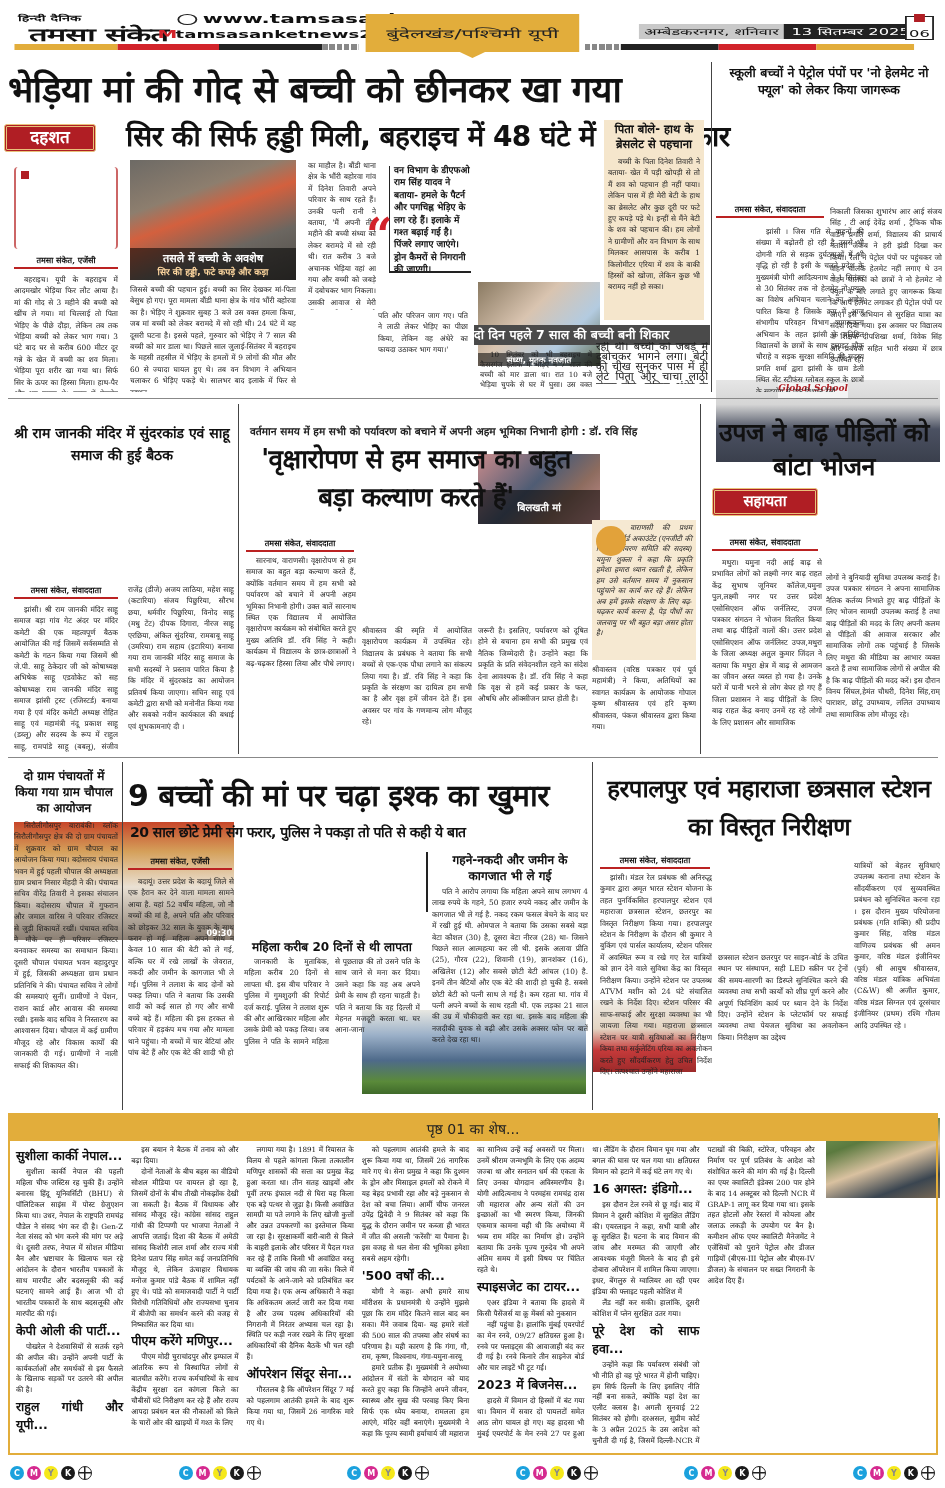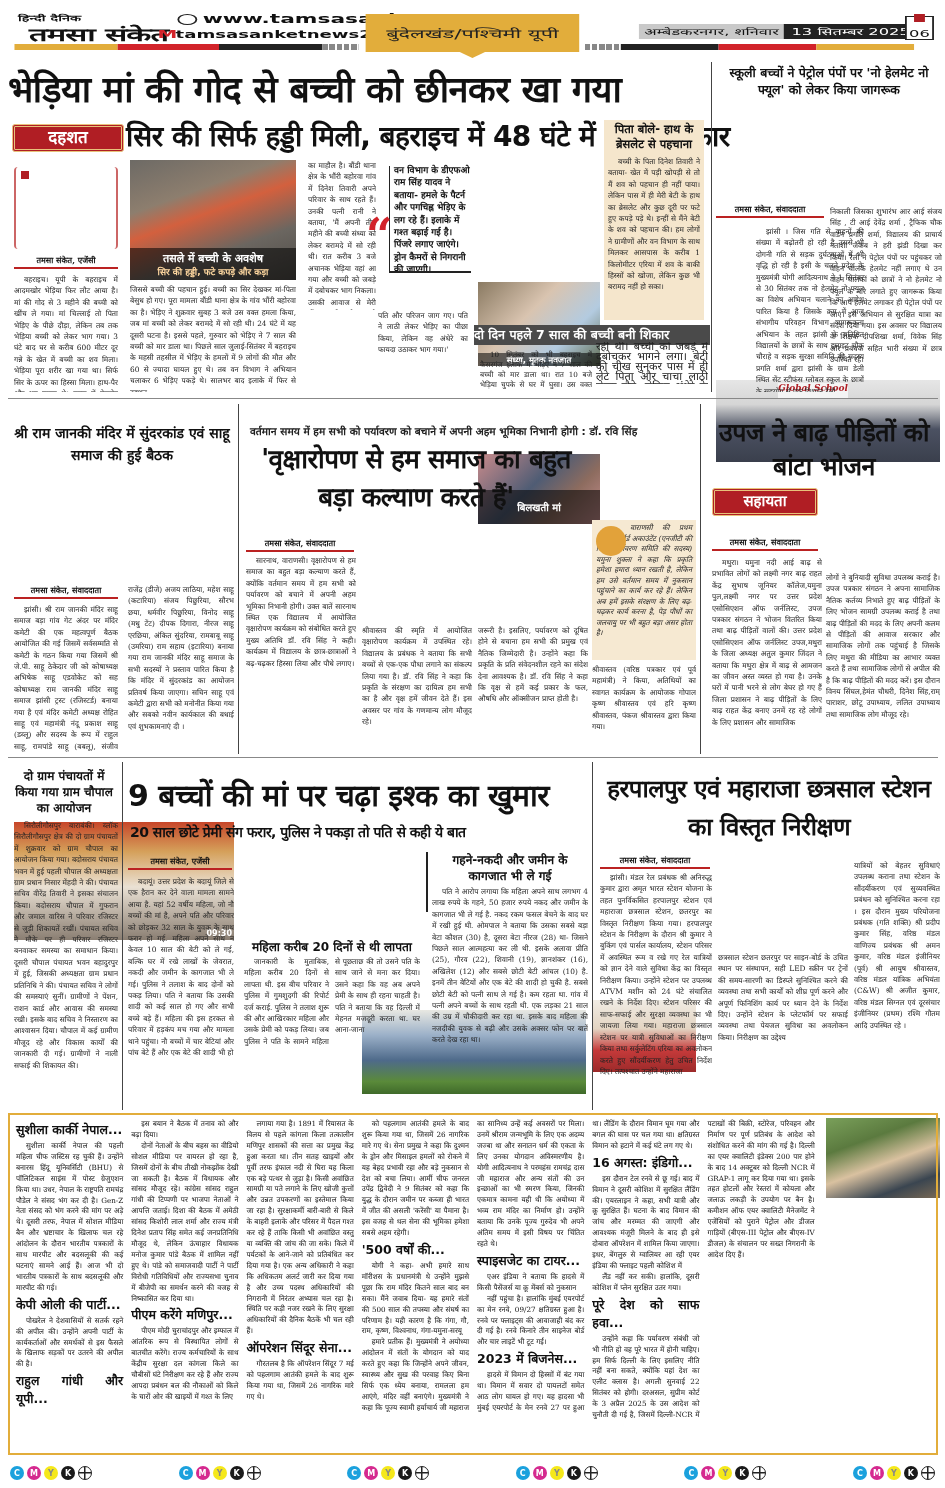--- a/index.html
+++ b/index.html
@@ -51,21 +51,21 @@
     <span style="font-size:9px">06</span>
   </div>
 </div>
 
 <style>
 [data-name="masthead"]{transform:scale(1.81,1);transform-origin:0 0}
 </style>
 
 <div class="abs hl" data-name="lead-headline" style="left:8px;top:68px;width:700px;font-size:36px;line-height:44px;white-space:nowrap">भेड़िया मां की गोद से बच्ची को छीनकर खा गया</div>
 
-<div class="abs tag" data-name="tag-dahshat" style="left:12px;top:124px;width:112px;height:28px;font-size:17px;line-height:20px">दहशत</div>
+<div class="abs tag" data-name="tag-dahshat" style="left:4px;top:124px;width:92px;height:28px;font-size:17px;line-height:20px">दहशत</div>
 <div class="abs hl" data-name="lead-subheadline" style="left:126px;top:122px;width:470px;font-size:28px;line-height:30px;white-space:nowrap">सिर की सिर्फ हड्डी मिली, बहराइच में 48 घंटे में दूसरा शिकार</div>
 
 <div class="abs" data-name="lead-pullbox" style="left:14px;top:167px;width:104px;height:82px;border-left:2px solid #c66;border-right:2px solid #c66;border-radius:4px;padding:0 4px">
   <span data-name="bullet-square-icon" style="position:absolute;left:5px;top:4px;width:8px;height:8px;background:#b01e24"></span>
 </div>
 <div class="abs" data-name="lead-byline-wrap" style="left:14px;top:254px;width:104px">
     <div class="byline" data-name="byline">तमसा संकेत, एजेंसी</div>
   </div>
 <div class="abs body-txt" data-name="lead-body-col1" style="left:14px;top:274px;width:104px;height:118px;overflow:hidden">
     <p>बहराइच। यूपी के बहराइच में आदमखोर भेड़िया फिर लौट आया है। मां की गोद से 3 महीने की बच्ची को खींच ले गया। मां चिल्लाई तो पिता भेड़िए के पीछे दौड़ा, लेकिन तब तक भेड़िया बच्ची को लेकर भाग गया। 3 घंटे बाद घर से करीब 600 मीटर दूर गन्ने के खेत में बच्ची का शव मिला। भेड़िया पूरा शरीर खा गया था। सिर्फ सिर के ऊपर का हिस्सा मिला। हाथ-पैर और धड़ गायब थे। बगल में ब्रेसलेट (कड़ा) पड़ा था,</p>
@@ -224,20 +224,23 @@
   </div>
 
 <div class="abs body-txt" data-name="rail-body-2" style="left:718px;top:952px;width:130px;height:158px;overflow:hidden">
     <p style="text-indent:0">छत्रसाल स्टेशन छतरपुर पर साइन-बोर्ड के उचित स्थान पर संस्थापन, सही LED स्क्रीन पर ट्रेनों की समय-सारणी का डिस्प्ले सुनिश्चित करने की व्यवस्था तथा सभी कार्यों को शीघ्र पूर्ण करने और अपूर्ण फिनिशिंग कार्य पर ध्यान देने के निर्देश दिए। उन्होंने स्टेशन के प्लेटफॉर्म पर सफाई व्यवस्था तथा पेयजल सुविधा का अवलोकन किया। निरीक्षण का उद्देश्य</p>
   </div>
 <div class="abs body-txt" data-name="rail-body-3" style="left:854px;top:860px;width:86px;height:250px;overflow:hidden">
     <p style="text-indent:0">यात्रियों को बेहतर सुविधाएं उपलब्ध कराना तथा स्टेशन के सौंदर्यीकरण एवं सुव्यवस्थित प्रबंधन को सुनिश्चित करना रहा । इस दौरान मुख्य परियोजना प्रबंधक (गति शक्ति) श्री प्रदीप कुमार सिंह, वरिष्ठ मंडल वाणिज्य प्रबंधक श्री अमन कुमार, वरिष्ठ मंडल इंजीनियर (पूर्व) श्री आयुष श्रीवास्तव, वरिष्ठ मंडल यांत्रिक अभियंता (C&amp;W) श्री अजीत कुमार, वरिष्ठ मंडल सिग्नल एवं दूरसंचार इंजीनियर (प्रथम) रश्मि गौतम आदि उपस्थित रहे ।</p>
   </div>
 
 <div class="abs" data-name="continued-section" style="left:8px;top:1113px;width:930px;height:342px;border:2px solid #e2ad3b">
+  <div data-name="continued-banner" style="height:26px;background:#e2ad3b;display:flex;align-items:center;justify-content:center">
+    <span data-name="continued-title" style="font-size:14px;color:#222">पृष्ठ 01 का शेष...</span>
+  </div>
   <div id="cont-cols" data-name="continued-columns" style="column-count:8;column-gap:8px;padding:4px 6px;height:310px;column-fill:auto;font-size:7.2px;line-height:10.9px;font-family:'DejaVu Serif',serif;text-align:justify">
       <div data-name="continued-subhead" style="font-family: &quot;DejaVu Sans&quot;, sans-serif; font-weight: bold; font-size: 12.5px; line-height: 18px; margin: 2px 0px; break-inside: avoid;">सुशीला कार्की नेपाल...</div>
       <p data-name="continued-paragraph" style="text-indent: 10px;">सुशीला कार्की नेपाल की पहली महिला चीफ जस्टिस रह चुकी हैं। उन्होंने बनारस हिंदू यूनिवर्सिटी (BHU) से पॉलिटिकल साइंस में पोस्ट ग्रेजुएशन किया था। उधर, नेपाल के राष्ट्रपति रामचंद्र पौडेल ने संसद भंग कर दी है। Gen-Z नेता संसद को भंग करने की मांग पर अड़े थे। दूसरी तरफ, नेपाल में सोशल मीडिया बैन और भ्रष्टाचार के खिलाफ चल रहे आंदोलन के दौरान भारतीय पत्रकारों के साथ मारपीट और बदसलूकी की कई घटनाएं सामने आई हैं। आज भी दो भारतीय पत्रकारों के साथ बदसलूकी और मारपीट की गई।</p>
       <div data-name="continued-subhead" style="font-family: &quot;DejaVu Sans&quot;, sans-serif; font-weight: bold; font-size: 12.5px; line-height: 18px; margin: 2px 0px; break-inside: avoid;">केपी ओली की पार्टी...</div>
       <p data-name="continued-paragraph" style="text-indent: 10px;">पोखरेल ने देशवासियों से सतर्क रहने की अपील की। उन्होंने अपनी पार्टी के कार्यकर्ताओं और समर्थकों से इस फैसले के खिलाफ सड़कों पर उतरने की अपील की है।</p>
       <div data-name="continued-subhead" style="font-family: &quot;DejaVu Sans&quot;, sans-serif; font-weight: bold; font-size: 12.5px; line-height: 18px; margin: 2px 0px; break-inside: avoid;">राहुल गांधी और यूपी...</div>
       <p data-name="continued-paragraph" style="text-indent: 10px;">इस बयान ने बैठक में तनाव को और बढ़ा दिया।</p>
       <p data-name="continued-paragraph" style="text-indent: 10px;">दोनों नेताओं के बीच बहस का वीडियो सोशल मीडिया पर वायरल हो रहा है, जिसमें दोनों के बीच तीखी नोकझोंक देखी जा सकती है। बैठक में विधायक और सांसद मौजूद रहे। कांग्रेस सांसद राहुल गांधी की टिप्पणी पर भाजपा नेताओं ने आपत्ति जताई। दिशा की बैठक में अमेठी सांसद किशोरी लाल शर्मा और राज्य मंत्री दिनेश प्रताप सिंह समेत कई जनप्रतिनिधि मौजूद थे, लेकिन ऊंचाहार विधायक मनोज कुमार पांडे बैठक में शामिल नहीं हुए थे। पांडे को समाजवादी पार्टी ने पार्टी विरोधी गतिविधियों और राज्यसभा चुनाव में बीजेपी का समर्थन करने की वजह से निष्कासित कर दिया था।</p>
       <div data-name="continued-subhead" style="font-family: &quot;DejaVu Sans&quot;, sans-serif; font-weight: bold; font-size: 12.5px; line-height: 18px; margin: 2px 0px; break-inside: avoid;">पीएम करेंगे मणिपुर...</div>
       <p data-name="continued-paragraph" style="text-indent: 10px;">पीएम मोदी चुराचांदपुर और इम्फाल में आंतरिक रूप से विस्थापित लोगों से बातचीत करेंगे। राज्य कर्मचारियों के साथ केंद्रीय सुरक्षा दल कांगला किले का चौबीसों घंटे निरीक्षण कर रहे हैं और राज्य आपदा प्रबंधन बल की नौकाओं को किले के चारों ओर की खाइयों में गश्त के लिए</p>

